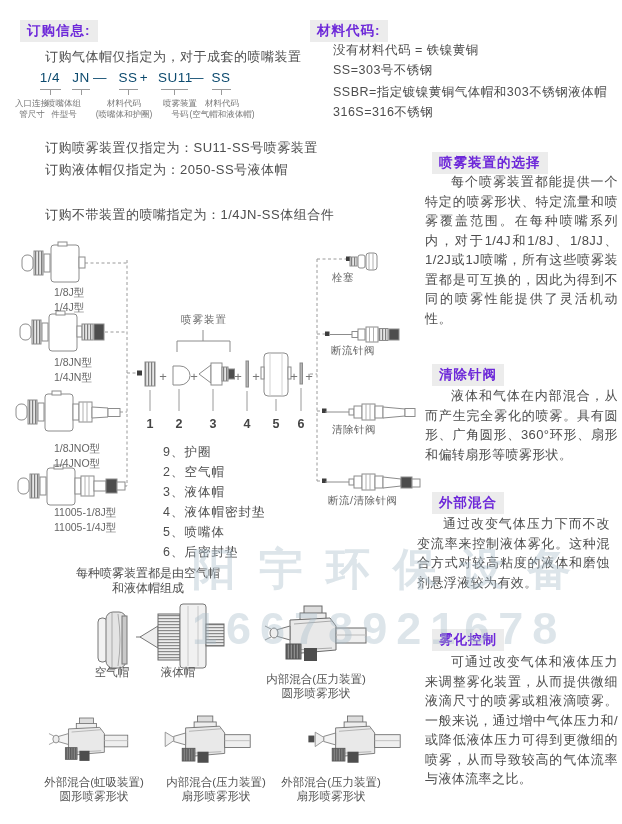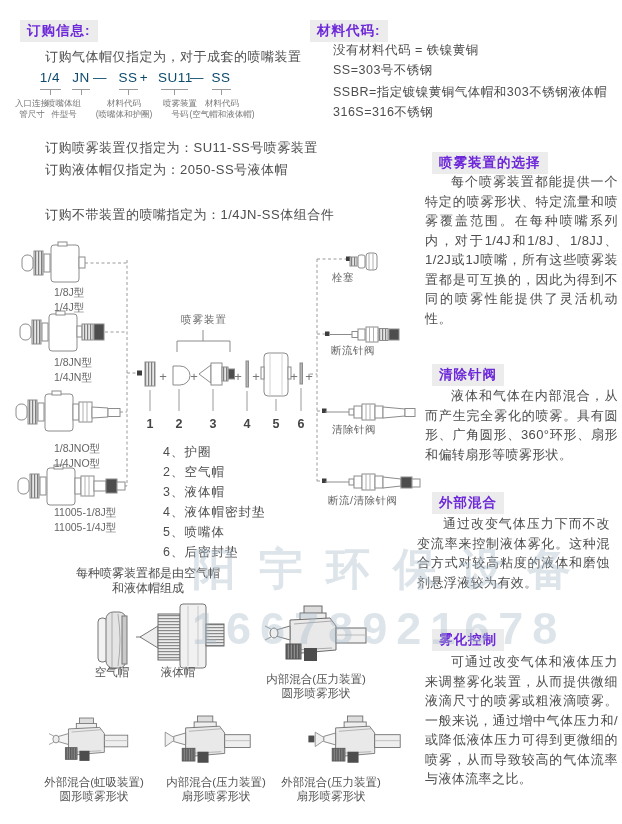--- a/index.html
+++ b/index.html
@@ -334,21 +334,21 @@
     <div>1/8JNO型</div>
     <div>1/4JNO型</div>
   </div>
   <div class="abs vlabel z2" style="left:26px;top:505px">
     <div>11005-1/8J型</div>
     <div>11005-1/4J型</div>
   </div>
 
   <div class="abs bracket-label z2" style="left:180px;top:313px;width:48px">喷雾装置</div>
 
-  <div class="abs plist z2" style="left:163px;top:444px">4、护圈</div>
+  <div class="abs plist z2" style="left:163px;top:444px">9、护圈</div>
   <div class="abs plist z2" style="left:163px;top:464px">2、空气帽</div>
   <div class="abs plist z2" style="left:163px;top:484px">3、液体帽</div>
   <div class="abs plist z2" style="left:163px;top:504px">4、液体帽密封垫</div>
   <div class="abs plist z2" style="left:163px;top:524px">5、喷嘴体</div>
   <div class="abs plist z2" style="left:163px;top:544px">6、后密封垫</div>
 
   <div class="abs dlabel z2" style="left:332px;top:271px">栓塞</div>
   <div class="abs dlabel z2" style="left:331px;top:344px">断流针阀</div>
   <div class="abs dlabel z2" style="left:332px;top:423px">清除针阀</div>
   <div class="abs dlabel z2" style="left:328px;top:494px">断流/清除针阀</div>

